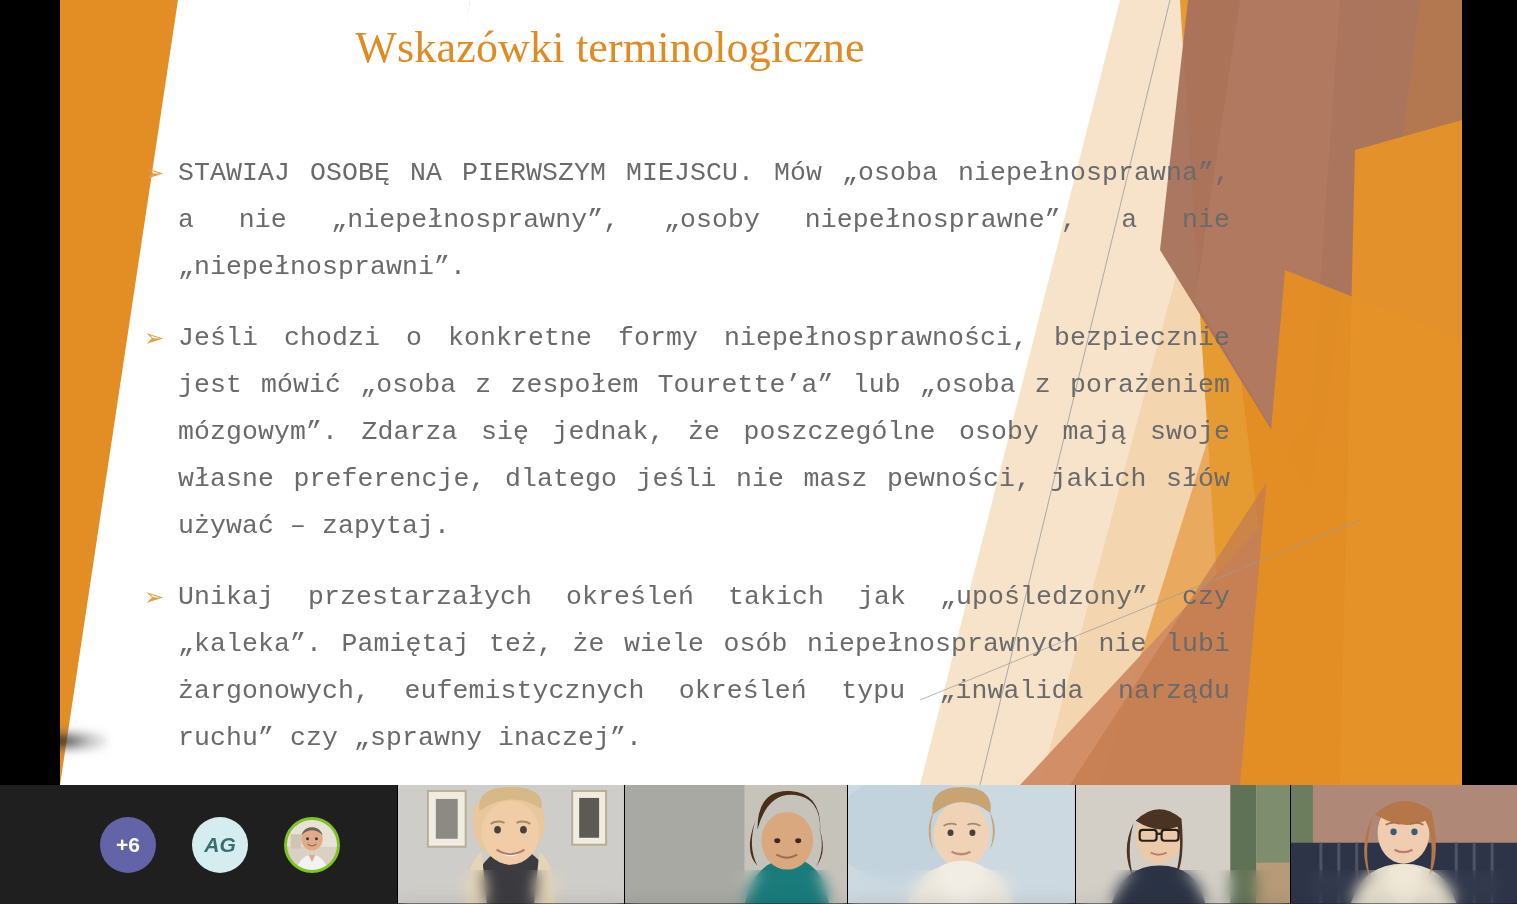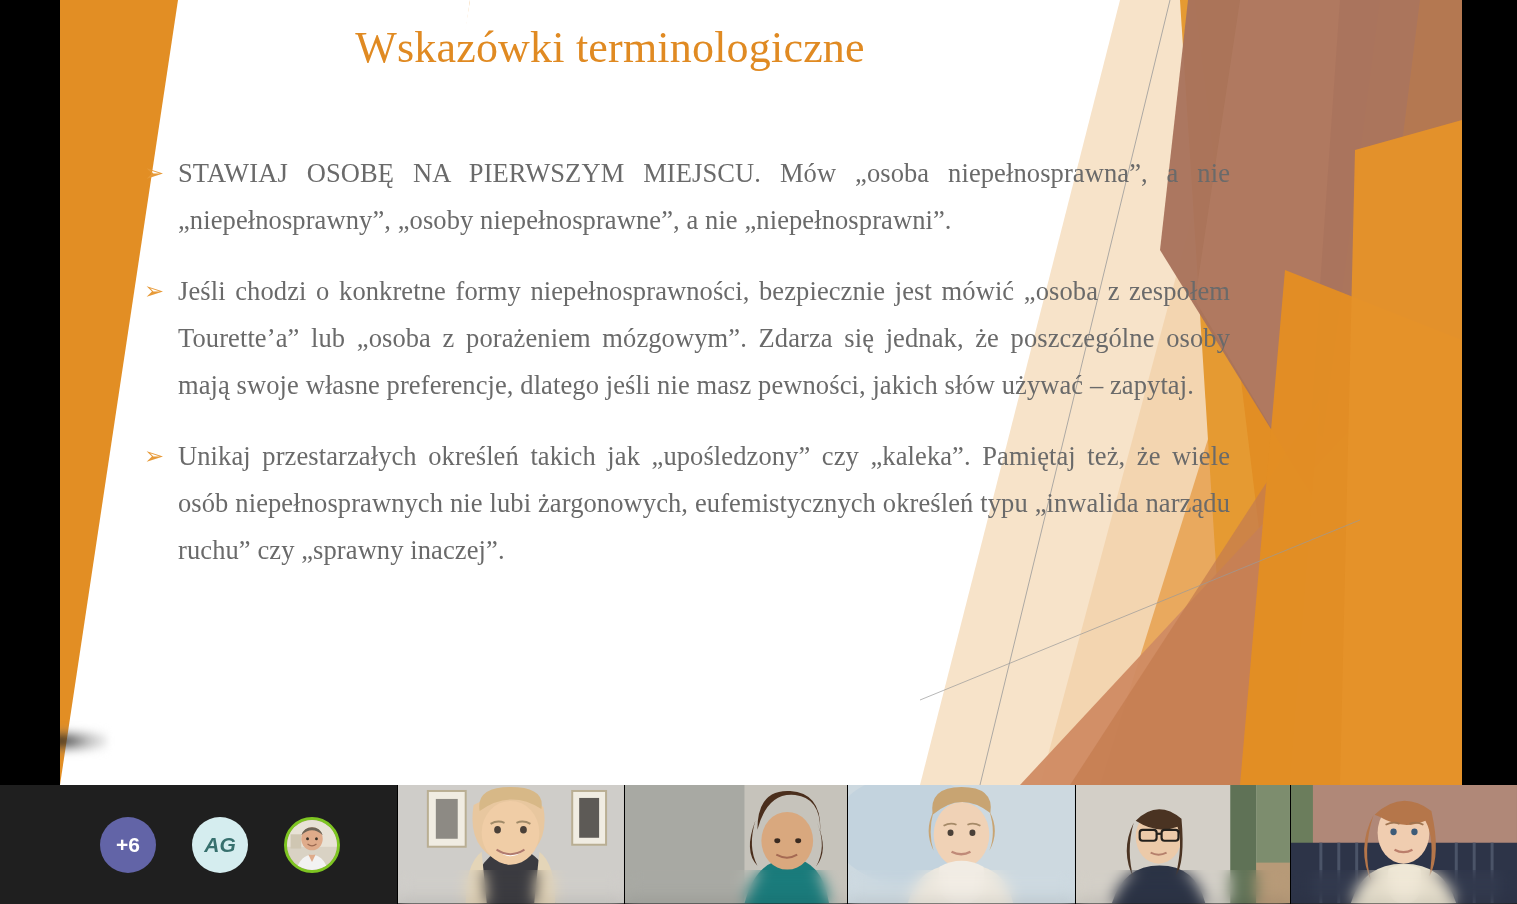--- a/index.html
+++ b/index.html
@@ -46,21 +46,21 @@
   .bullet-marker {
     flex: 0 0 38px;
     font-size: 24px; line-height: 47px;
     color: #E79A38;
     font-family: "DejaVu Sans", sans-serif;
     text-align: left;
     padding-left: 4px;
   }
   .bullet-text {
     flex: 1 1 auto;
-    font-family: Liberation Serif, serif;
+    font-family: Liberation Mono, monospace;
     font-size: 26.5px;
     line-height: 47px;
     color: #6a6a6a;
     text-align: justify;
     text-justify: inter-word;
     letter-spacing: 0.1px;
   }
 
   
   #edge-control {

